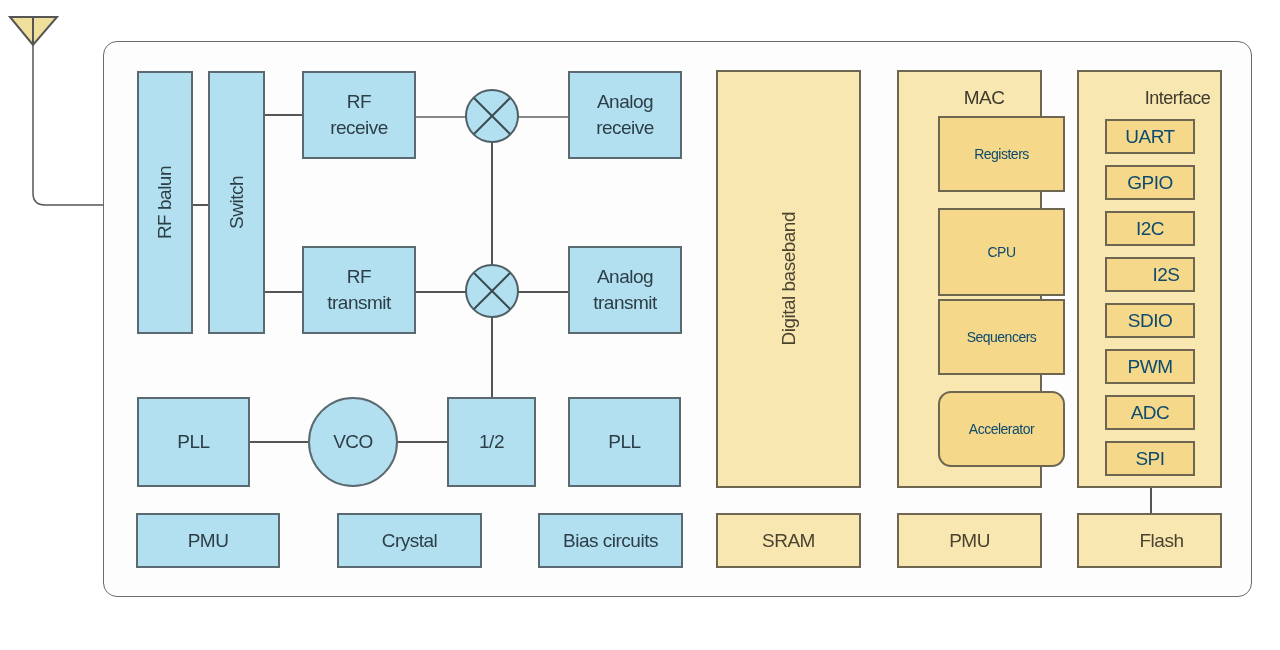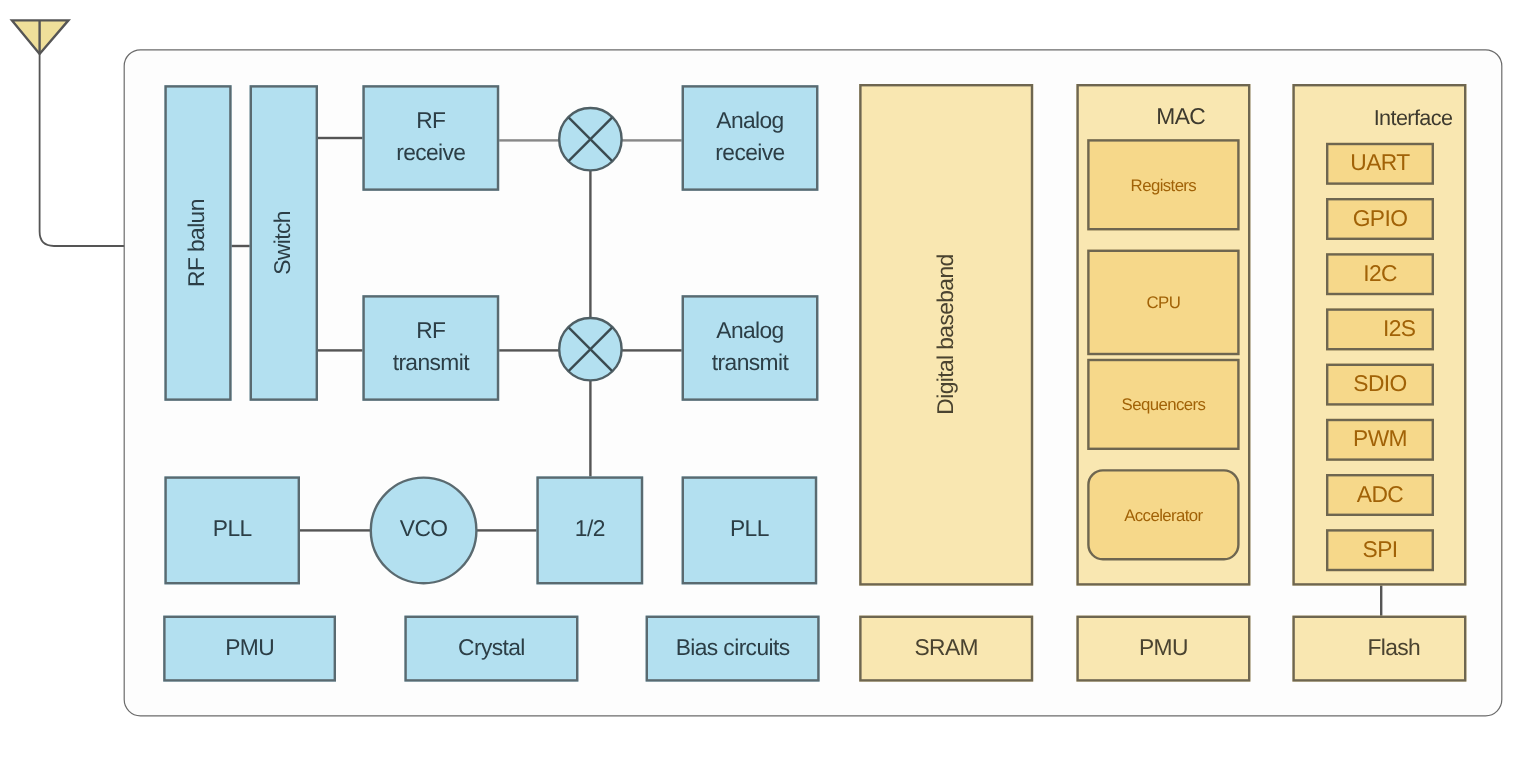--- a/index.html
+++ b/index.html
@@ -5,25 +5,25 @@
   html, body { margin:0; padding:0; background:#ffffff; }
   body { width:1280px; height:650px; position:relative; overflow:hidden;
          font-family:"Liberation Sans", sans-serif; }
   .chip { position:absolute; left:103px; top:41px; width:1149px; height:556px;
           border:1.5px solid #6b6b6b; border-radius:14px; background:#fdfdfd; box-sizing:border-box; }
   .blk { position:absolute; box-sizing:border-box; border:2px solid #5a6a70;
          display:flex; align-items:center; justify-content:center; text-align:center;
          color:#2c3e46; font-size:19px; line-height:26px; letter-spacing:-0.5px; }
   .blue { background:#b3e0f0; }
   .yel  { background:#f9e7b1; border-color:#6e6650; color:#4a4330; }
-  .yel2 { background:#f6d88a; border-color:#6e6650; color:#a16207; }
+  .yel2 { background:#f6d88a; border-color:#6e6650; color:#0c4a6e; }
   .circle { border-radius:50%; }
   .vert { writing-mode:vertical-rl; transform:rotate(180deg); }
   .wire { position:absolute; background:#555; }
-  .small { font-size:14px; }
+  .small { font-size:14px;margin-left:32px; }
   .title { position:absolute; color:#3e3a2e; font-size:19px; text-align:center; letter-spacing:-0.5px; }
   svg.overlay { position:absolute; left:0; top:0; pointer-events:none; }
 </style>
 </head>
 <body>
 
 <svg class="overlay" width="1280" height="650">
   <g>
     <polygon points="10,17 57,17 33,45" fill="#efdf9a" stroke="#555" stroke-width="2"></polygon>
     <line x1="33" y1="17" x2="33" y2="45" stroke="#555" stroke-width="2"></line>

